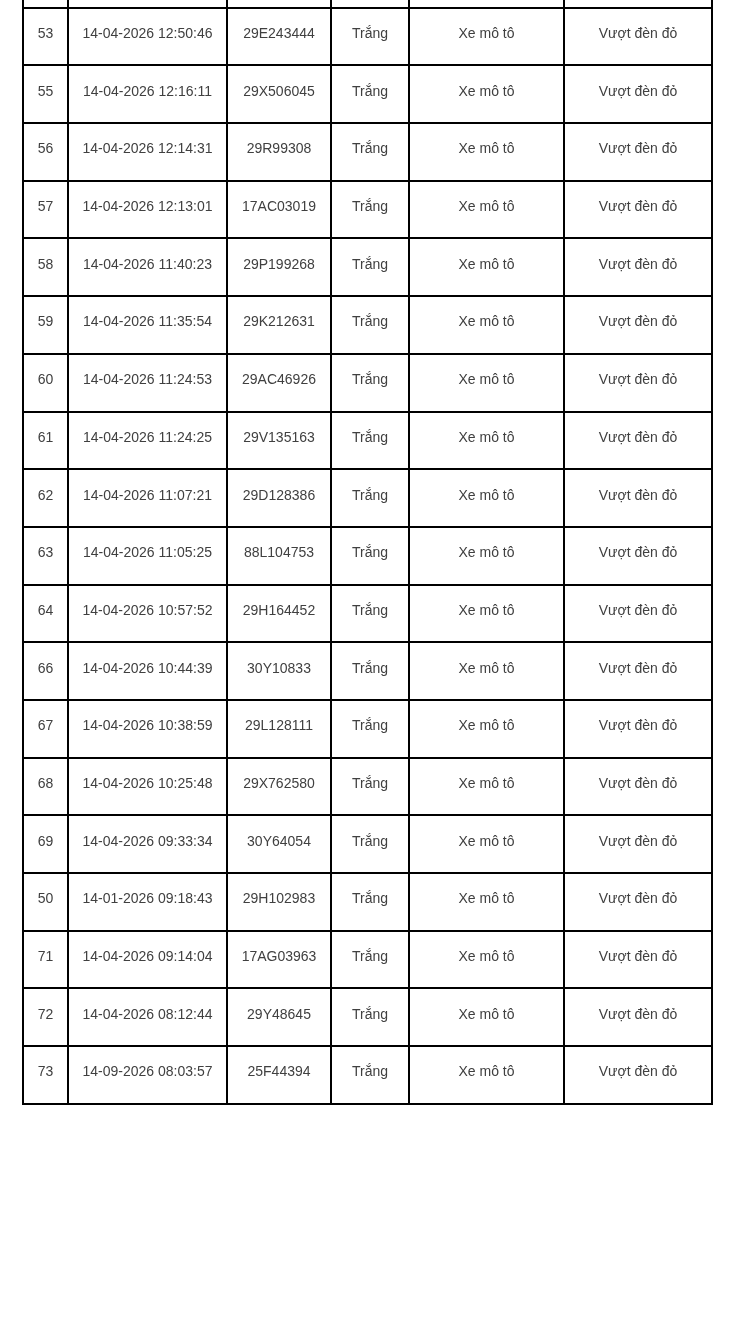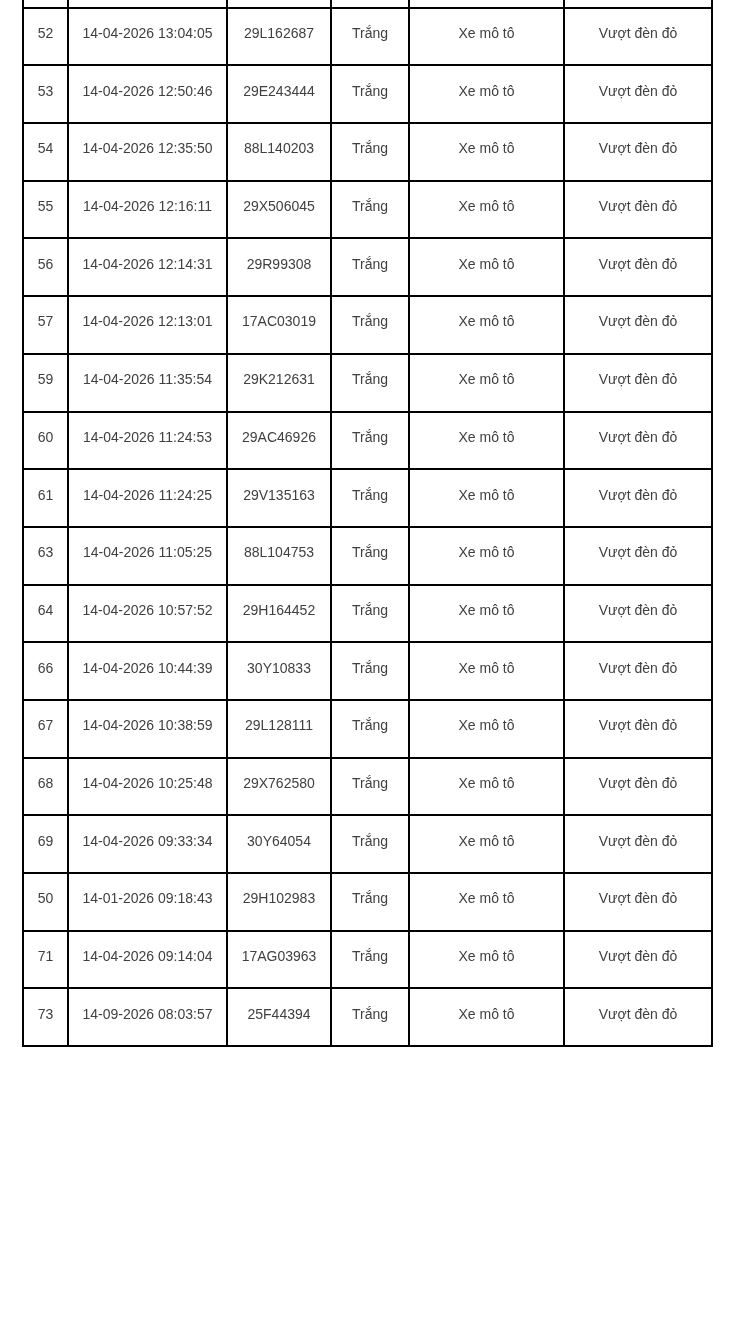--- a/index.html
+++ b/index.html
@@ -64,44 +64,28 @@
       <tr class="filler" id="filler-top">
         <td></td>
         <td></td>
         <td></td>
         <td></td>
         <td></td>
         <td></td>
       </tr>
 
         <tr>
-    <td>52</td>
-    <td>14-04-2026 13:04:05</td>
-    <td>29L162687</td>
-    <td>Trắng</td>
-    <td>Xe mô tô</td>
-    <td>Vượt đèn đỏ</td>
-  </tr>
-        <tr>
     <td>53</td>
     <td>14-04-2026 12:50:46</td>
     <td>29E243444</td>
     <td>Trắng</td>
     <td>Xe mô tô</td>
     <td>Vượt đèn đỏ</td>
   </tr>
         <tr>
-    <td>54</td>
-    <td>14-04-2026 12:35:50</td>
-    <td>88L140203</td>
-    <td>Trắng</td>
-    <td>Xe mô tô</td>
-    <td>Vượt đèn đỏ</td>
-  </tr>
-        <tr>
     <td>55</td>
     <td>14-04-2026 12:16:11</td>
     <td>29X506045</td>
     <td>Trắng</td>
     <td>Xe mô tô</td>
     <td>Vượt đèn đỏ</td>
   </tr>
         <tr>
     <td>56</td>
     <td>14-04-2026 12:14:31</td>
@@ -112,20 +96,28 @@
   </tr>
         <tr>
     <td>57</td>
     <td>14-04-2026 12:13:01</td>
     <td>17AC03019</td>
     <td>Trắng</td>
     <td>Xe mô tô</td>
     <td>Vượt đèn đỏ</td>
   </tr>
         <tr>
+    <td>58</td>
+    <td>14-04-2026 11:40:23</td>
+    <td>29P199268</td>
+    <td>Trắng</td>
+    <td>Xe mô tô</td>
+    <td>Vượt đèn đỏ</td>
+  </tr>
+        <tr>
     <td>59</td>
     <td>14-04-2026 11:35:54</td>
     <td>29K212631</td>
     <td>Trắng</td>
     <td>Xe mô tô</td>
     <td>Vượt đèn đỏ</td>
   </tr>
         <tr>
     <td>60</td>
     <td>14-04-2026 11:24:53</td>
@@ -136,20 +128,28 @@
   </tr>
         <tr>
     <td>61</td>
     <td>14-04-2026 11:24:25</td>
     <td>29V135163</td>
     <td>Trắng</td>
     <td>Xe mô tô</td>
     <td>Vượt đèn đỏ</td>
   </tr>
         <tr>
+    <td>62</td>
+    <td>14-04-2026 11:07:21</td>
+    <td>29D128386</td>
+    <td>Trắng</td>
+    <td>Xe mô tô</td>
+    <td>Vượt đèn đỏ</td>
+  </tr>
+        <tr>
     <td>63</td>
     <td>14-04-2026 11:05:25</td>
     <td>88L104753</td>
     <td>Trắng</td>
     <td>Xe mô tô</td>
     <td>Vượt đèn đỏ</td>
   </tr>
         <tr>
     <td>64</td>
     <td>14-04-2026 10:57:52</td>
@@ -195,20 +195,28 @@
     <td>14-01-2026 09:18:43</td>
     <td>29H102983</td>
     <td>Trắng</td>
     <td>Xe mô tô</td>
     <td>Vượt đèn đỏ</td>
   </tr>
         <tr>
     <td>71</td>
     <td>14-04-2026 09:14:04</td>
     <td>17AG03963</td>
+    <td>Trắng</td>
+    <td>Xe mô tô</td>
+    <td>Vượt đèn đỏ</td>
+  </tr>
+        <tr>
+    <td>72</td>
+    <td>14-04-2026 08:12:44</td>
+    <td>29Y48645</td>
     <td>Trắng</td>
     <td>Xe mô tô</td>
     <td>Vượt đèn đỏ</td>
   </tr>
         <tr>
     <td>73</td>
     <td>14-09-2026 08:03:57</td>
     <td>25F44394</td>
     <td>Trắng</td>
     <td>Xe mô tô</td>

